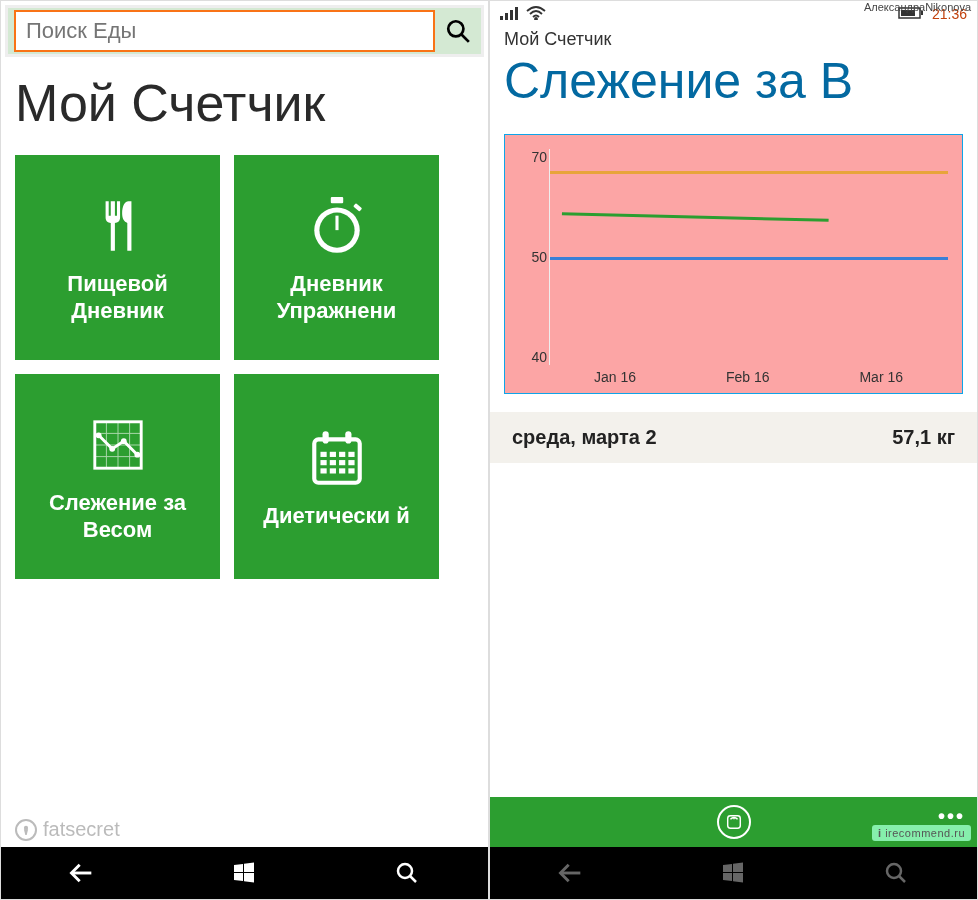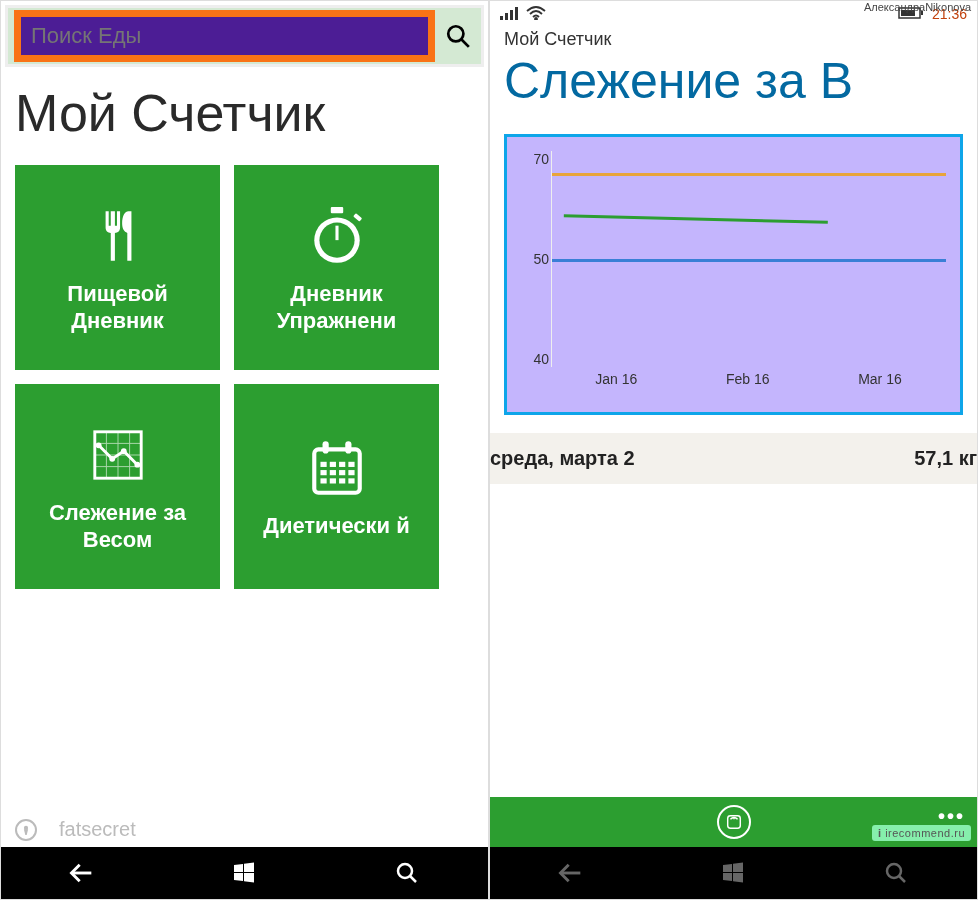--- a/index.html
+++ b/index.html
@@ -4,46 +4,46 @@
 <style>
   * { box-sizing: border-box; margin: 0; padding: 0; }
   html, body { width: 978px; height: 900px; font-family: "Segoe UI", Arial, sans-serif; background: #fff; }
   .container { display: flex; width: 978px; height: 900px; }
   .phone { flex: 1; display: flex; flex-direction: column; background: #fff; border: 1px solid #ddd; position: relative; overflow: hidden; }
   .watermark-top { position: absolute; top: 0; right: 6px; font-size: 11px; color: #444; font-weight: 500; }
   .watermark-bottom { position: absolute; bottom: 58px; right: 6px; background: #86efac; color: #555; font-size: 11px; padding: 2px 6px; border-radius: 3px; letter-spacing: 0.5px; }
 
   
   .search-bar { display: flex; align-items: center; background: #d4e9d3; border: 3px solid #eee; margin: 4px; padding: 2px 6px; }
-  .search-input { flex: 1; border: 7px solid #f97316; font-size: 22px; color: #888; background: #4c1d95; padding: 6px 10px; font-family: inherit; }
+  .search-input { flex: 1; border: 2px solid #f97316; font-size: 22px; color: #888; background: #ffffff; padding: 6px 10px; font-family: inherit; }
   .search-icon { width: 34px; height: 34px; margin-left: 6px; display: flex; align-items: center; justify-content: center; }
   .big-title { font-size: 52px; font-weight: 300; color: #2a2a2a; padding: 12px 6px 12px 14px; white-space: nowrap; overflow: hidden; }
   .tile-grid { display: grid; grid-template-columns: repeat(2, 205px); grid-auto-rows: 205px; gap: 14px; padding: 10px 16px 0 14px; overflow: hidden; }
   .tile { background: #2c9e30; color: #fff; display: flex; flex-direction: column; align-items: center; justify-content: center; padding: 10px; cursor: pointer; }
   .tile-icon { width: 70px; height: 70px; margin-bottom: 10px; display: flex; align-items: center; justify-content: center; }
   .tile-label { font-size: 22px; font-weight: 600; text-align: center; line-height: 1.2; }
-  .brand { position: absolute; bottom: 58px; left: 14px; display: flex; align-items: center; gap: 22px; color: #bbb; font-size: 20px; }
+  .brand { position: absolute; bottom: 58px; left: 14px; display: flex; align-items: center; gap: 6px; color: #bbb; font-size: 20px; }
   .brand-icon { width: 22px; height: 22px; border: 2px solid #bbb; border-radius: 50%; display: flex; align-items: center; justify-content: center; font-size: 12px; }
   .navbar { height: 52px; background: #000; display: flex; align-items: center; justify-content: space-around; margin-top: auto; }
   .nav-btn { color: #fff; width: 40px; height: 40px; display: flex; align-items: center; justify-content: center; }
   .nav-btn.dim { opacity: 0.4; }
 
   
   .status-bar { display: flex; align-items: center; justify-content: space-between; padding: 4px 10px 2px; font-size: 14px; color: #c2410c; height: 24px; }
   .status-left { display: flex; gap: 6px; align-items: center; }
   .status-right { display: flex; gap: 8px; align-items: center; }
   .subtitle { font-size: 18px; color: #333; padding: 4px 14px 0; }
   .big-title2 { font-size: 50px; font-weight: 300; color: #0369a1; padding: 2px 6px 8px 14px; white-space: nowrap; overflow: hidden; }
-  .chart-card { margin: 16px 14px 10px; border: 3px solid #0ea5e9; padding: 14px 10px 21px 8px; background: #c4b5fd; }
+  .chart-card { margin: 16px 14px 10px; border: 1px solid #0ea5e9; padding: 14px 10px 4px 8px; background: #fca5a5; }
   .chart-area { position: relative; height: 240px; }
   .y-axis { position: absolute; left: 0; top: 0; bottom: 24px; width: 34px; display: flex; flex-direction: column; justify-content: space-between; font-size: 14px; color: #333; text-align: right; }
   .plot { position: absolute; left: 36px; right: 4px; top: 0; bottom: 24px; border-left: 1px solid #eee; }
   .line { position: absolute; left: 0; right: 0; height: 3px; }
   .x-axis { position: absolute; left: 36px; right: 4px; bottom: 0; height: 20px; display: flex; justify-content: space-around; font-size: 14px; color: #333; }
-  .entry-row { display: flex; justify-content: space-between; background: #f3f1ec; padding: 14px 0; font-size: 20px; font-weight: 600; color: #222; margin-top: 8px; }
+  .entry-row { display: flex; justify-content: space-between; background: #f3f1ec; padding: 14px 22px; font-size: 20px; font-weight: 600; color: #222; margin-top: 8px; }
   .appbar { height: 50px; background: #2c9e30; display: flex; align-items: center; justify-content: center; position: relative; }
   .round-btn { width: 34px; height: 34px; border: 2px solid #fff; border-radius: 50%; display: flex; align-items: center; justify-content: center; }
   .dots { position: absolute; right: 12px; top: 8px; color: #fff; font-size: 20px; letter-spacing: 2px; font-weight: bold; }
   .spacer { flex: 1; }
 </style>
 </head>
 <body>
 
 <div class="container">
 

